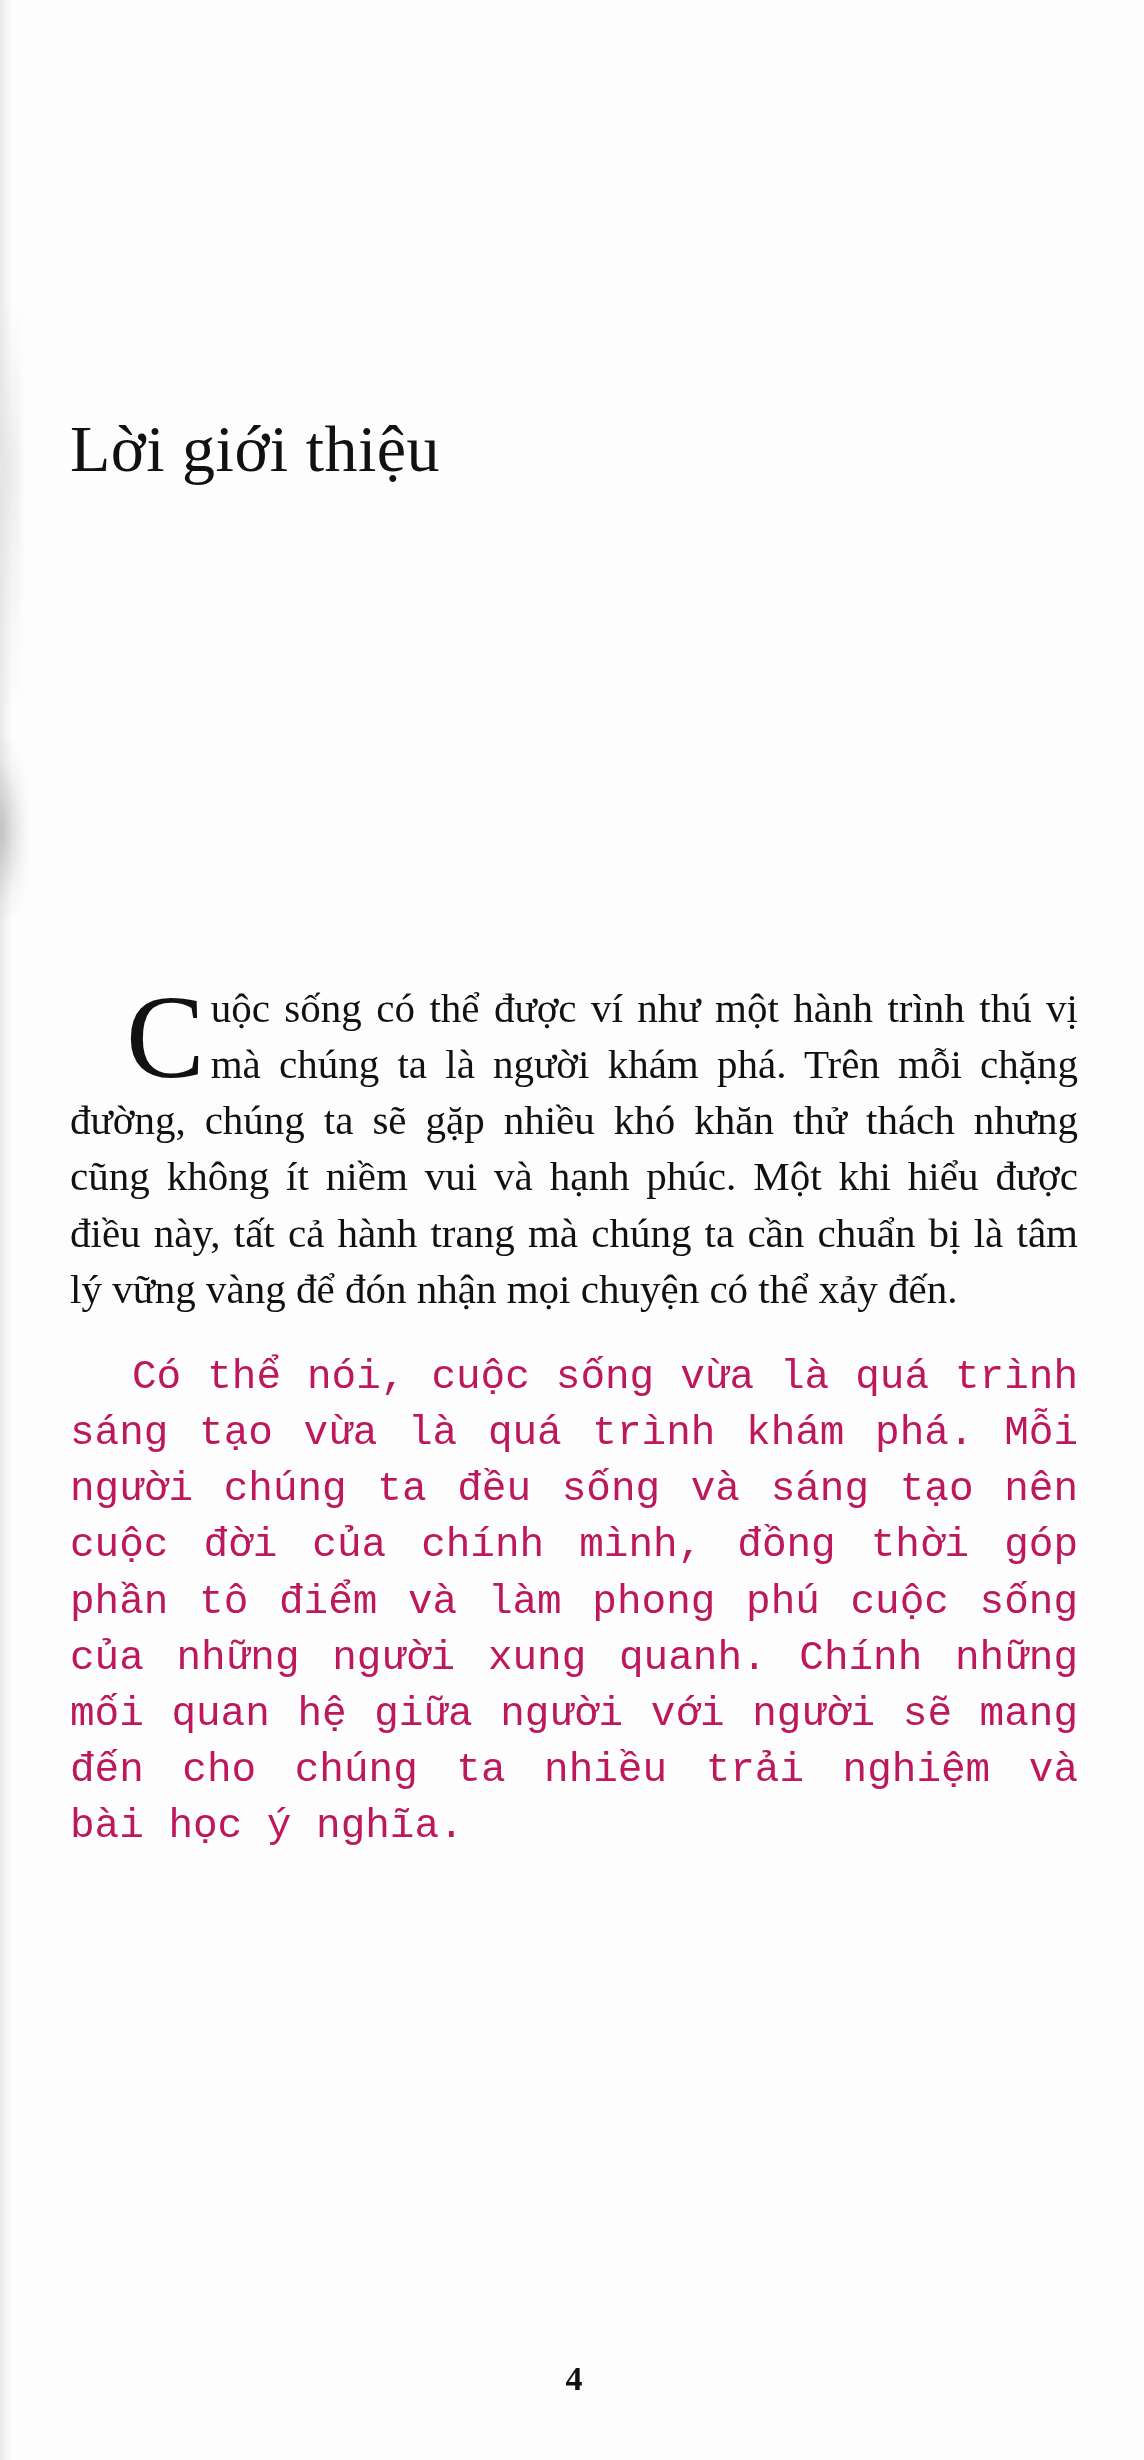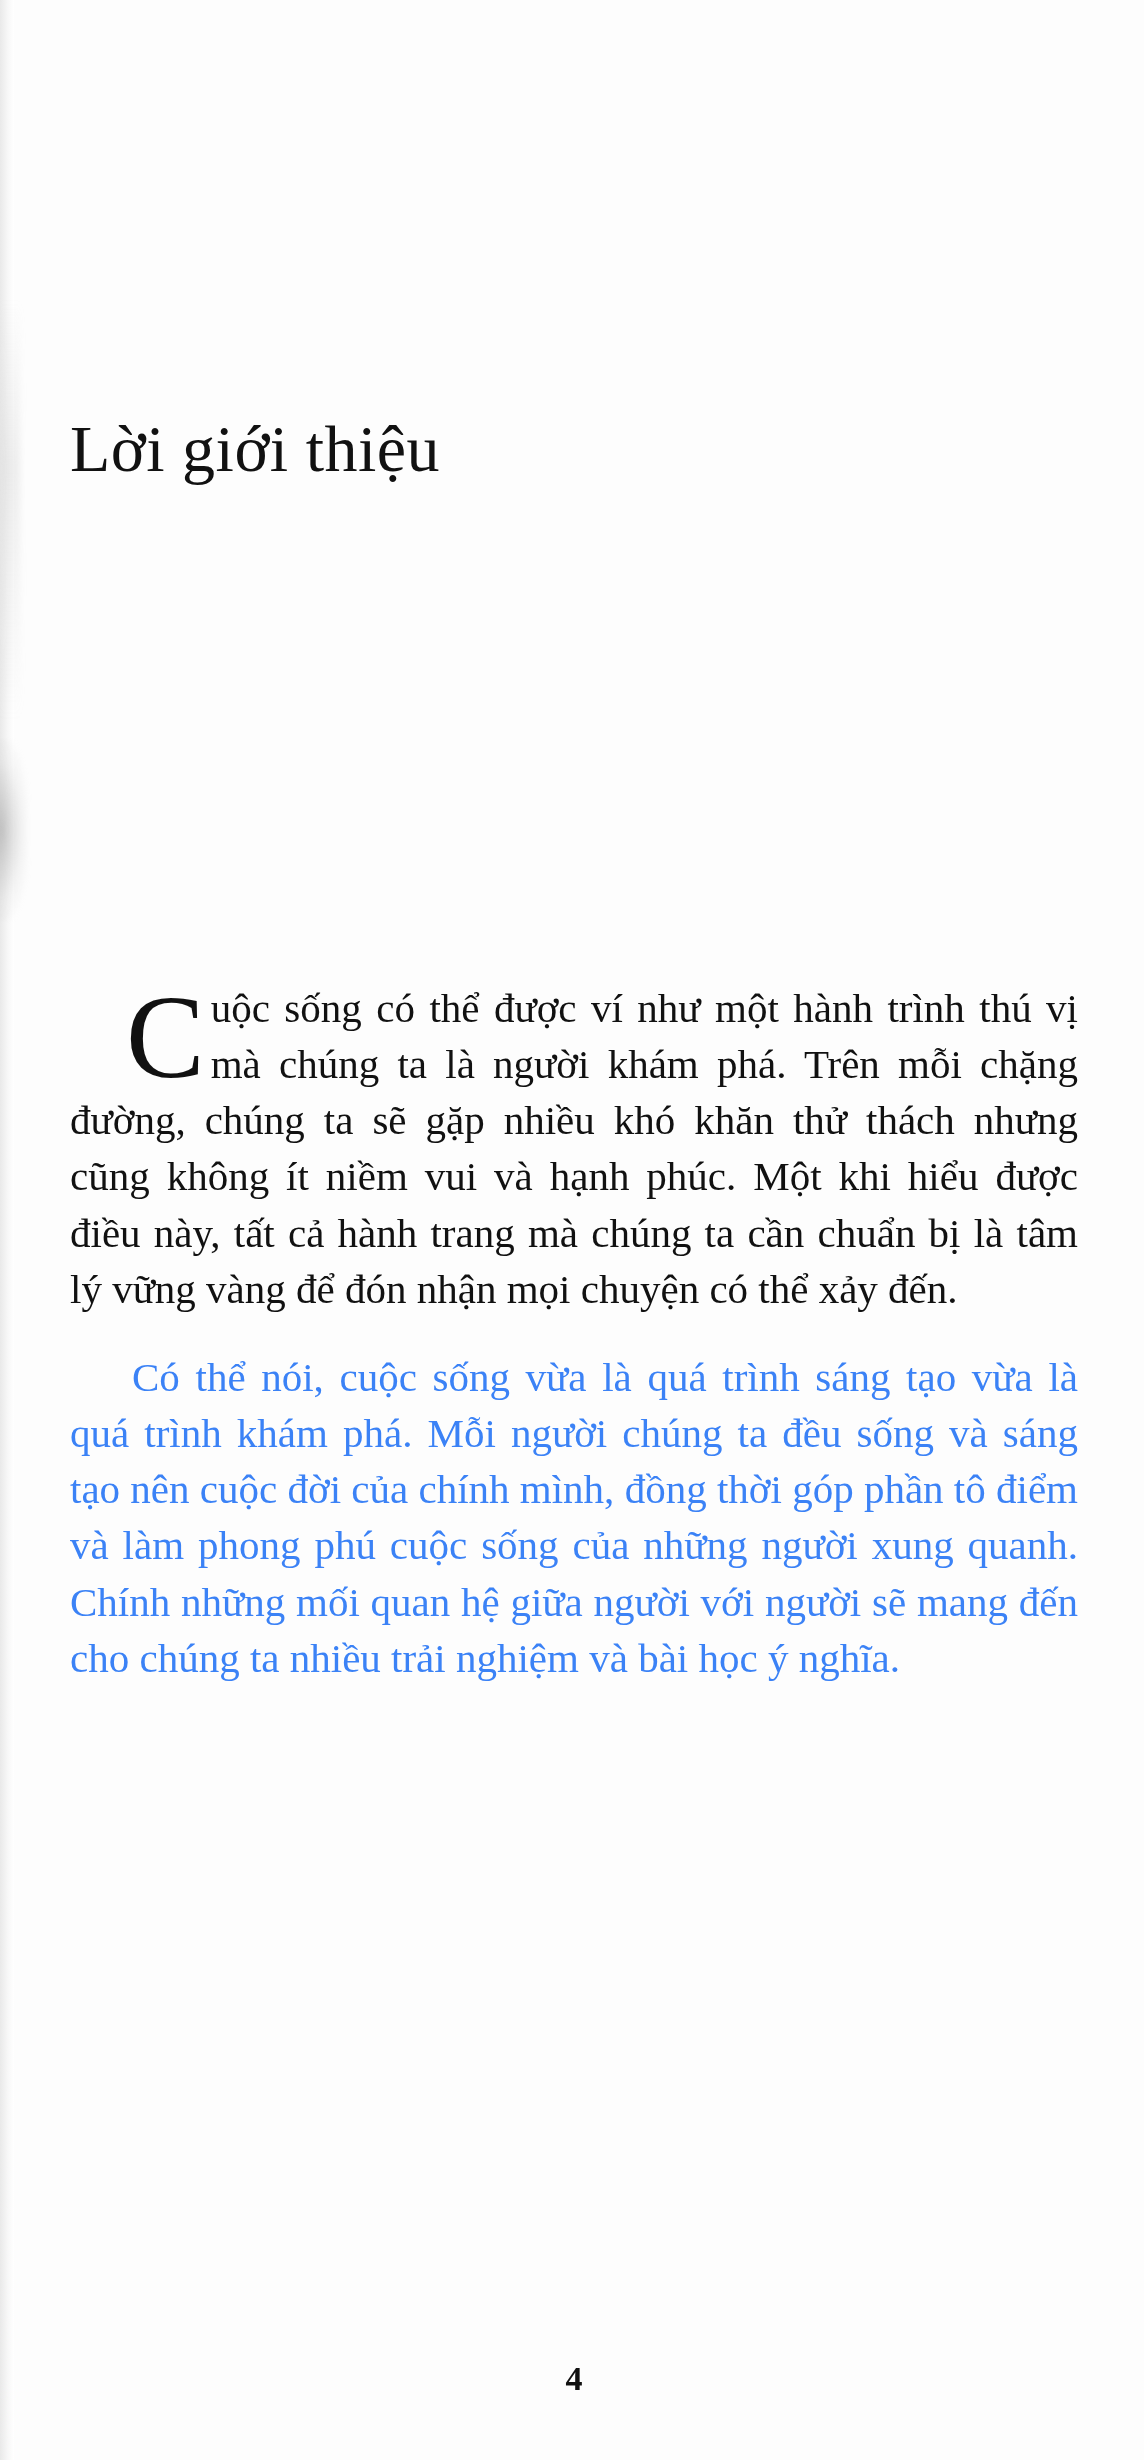--- a/index.html
+++ b/index.html
@@ -71,22 +71,23 @@
     left: 0;
     right: 0;
   }
 
   p.para {
     margin: 0 0 32px 0;
     font-size: 41px;
     line-height: 1.37;
     text-align: justify;
     text-justify: inter-word;
-    color: #3b82f6;
+    color: #be185d;
     hyphens: none;
+    font-family: Liberation Mono, monospace;
   }
 
   p.para.indent {
     text-indent: 62px;
   }
 
   
   p.dropcap-para {
     margin: 0 0 32px 0;
     font-size: 41px;

